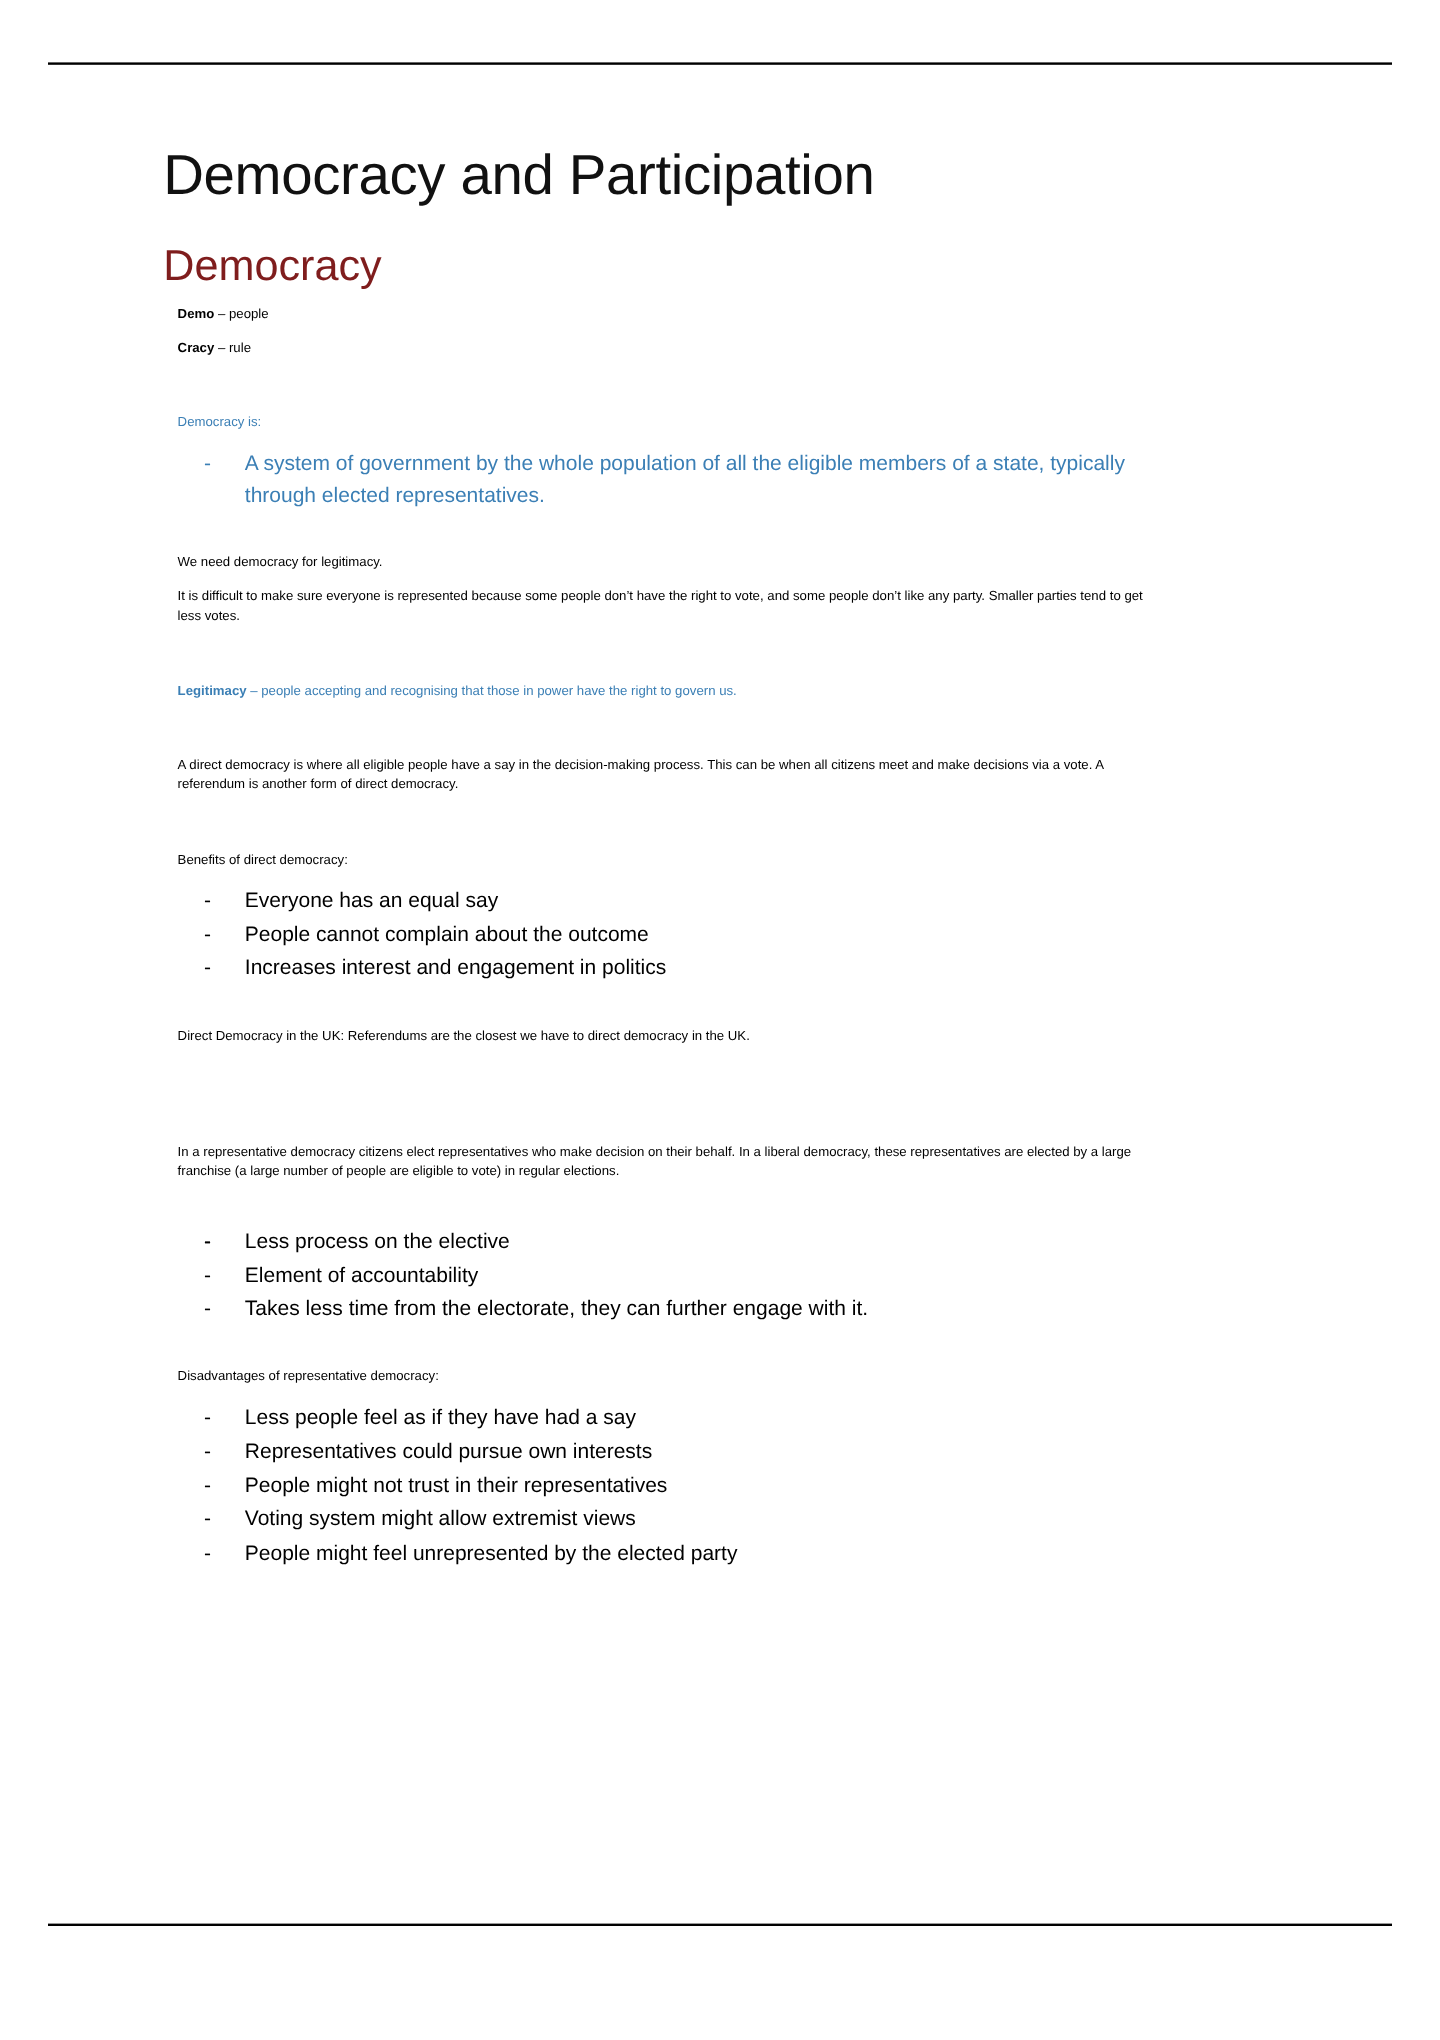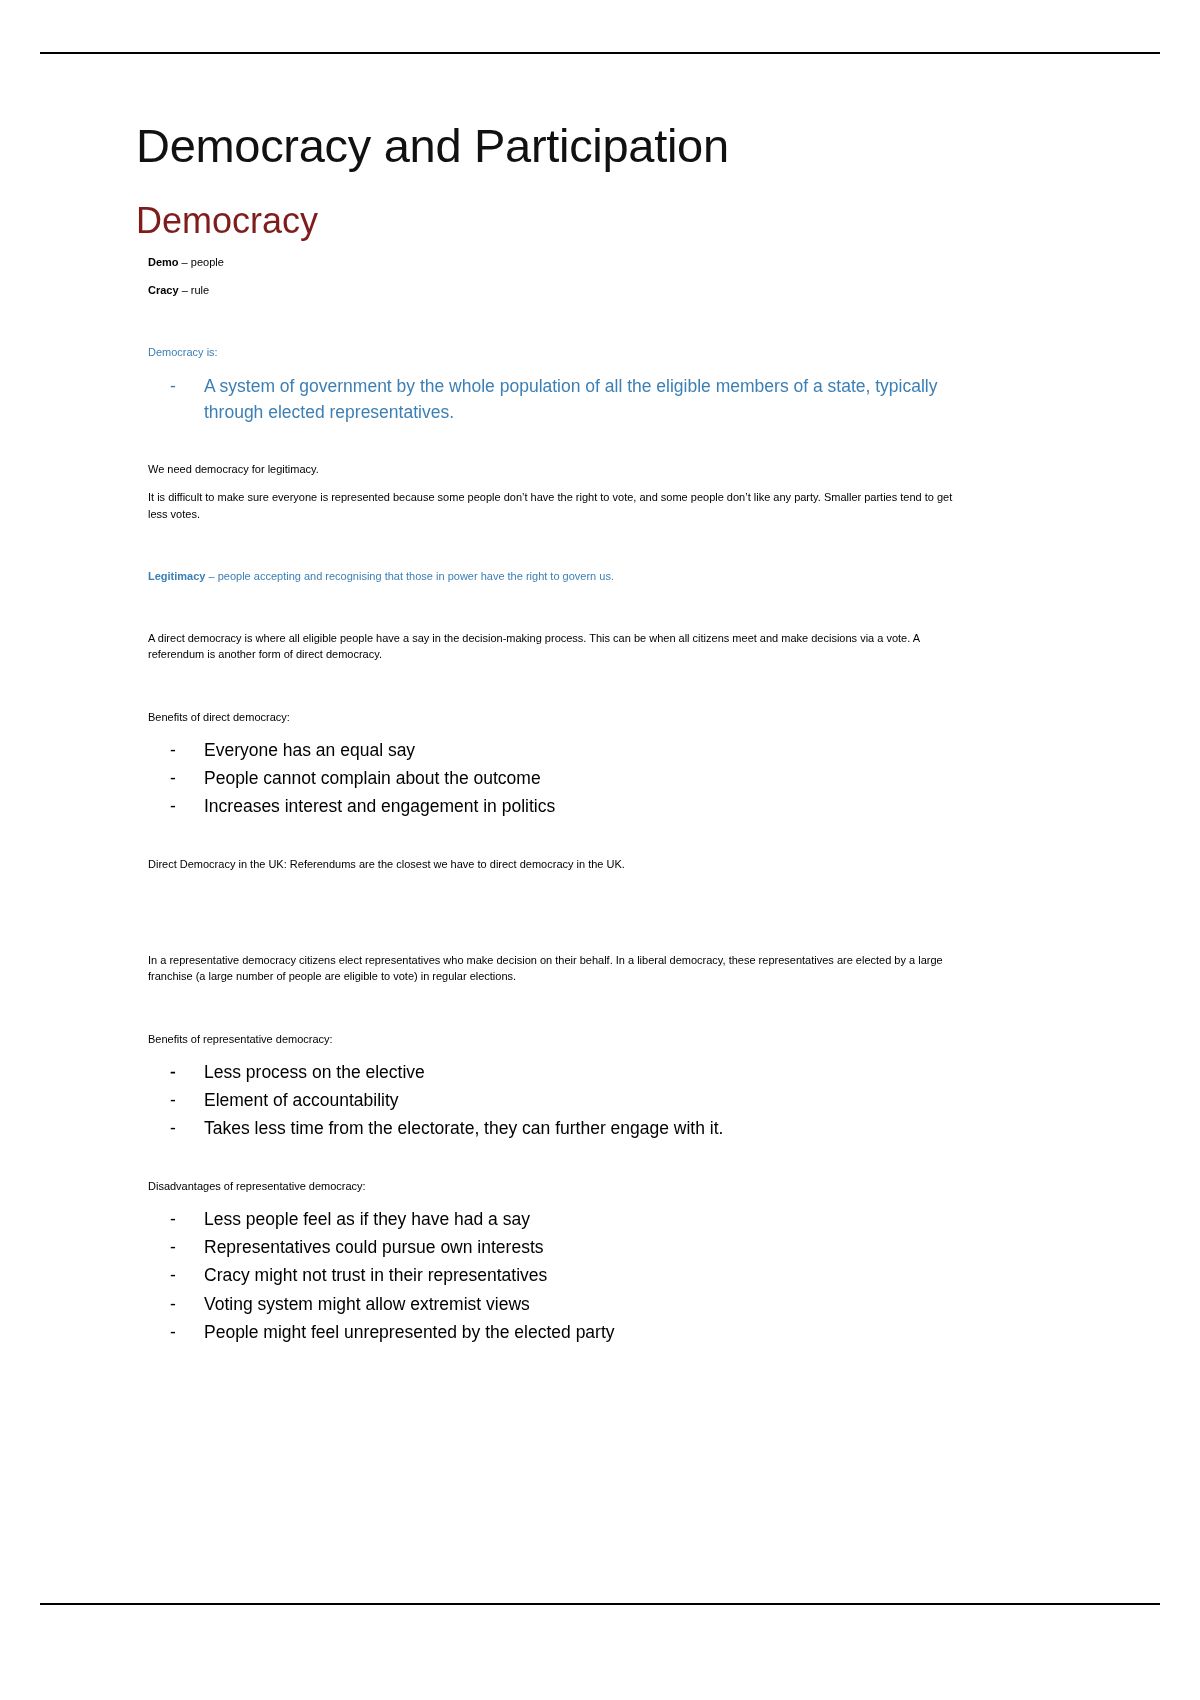--- a/index.html
+++ b/index.html
@@ -157,21 +157,20 @@
     <p>Direct Democracy in the UK: Referendums are the closest we have to direct democracy in the UK.</p>
 
     <div class="gap-xl"></div>
 
     <p>
       <span>In a </span><span class="uline">representative democracy</span><span> citizens elect representatives who make decision on their behalf. In a liberal democracy, these representatives are elected by a large franchise (a large number of people are eligible to vote) in regular elections.</span>
     </p>
 
     <div class="gap-m"></div>
 
-    <p>Benefits of representative democracy:</p>
     <ul class="dashlist">
       <li>
         <span class="dash">-</span>
       </li>
       <li>
         <span class="dash">-</span>
         <span class="li-text">Less process on the elective</span>
       </li>
       <li>
         <span class="dash">-</span>
@@ -190,21 +189,21 @@
       <li>
         <span class="dash">-</span>
         <span class="li-text">Less people feel as if they have had a say</span>
       </li>
       <li>
         <span class="dash">-</span>
         <span class="li-text">Representatives could pursue own interests</span>
       </li>
       <li>
         <span class="dash">-</span>
-        <span class="li-text">Cracy might not trust in their representatives</span>
+        <span class="li-text">People might not trust in their representatives</span>
       </li>
       <li>
         <span class="dash">-</span>
         <span class="li-text">Voting system might allow extremist views</span>
       </li>
       <li>
         <span class="dash">-</span>
         <span class="li-text">People might feel unrepresented by the elected party</span>
       </li>
     </ul>

